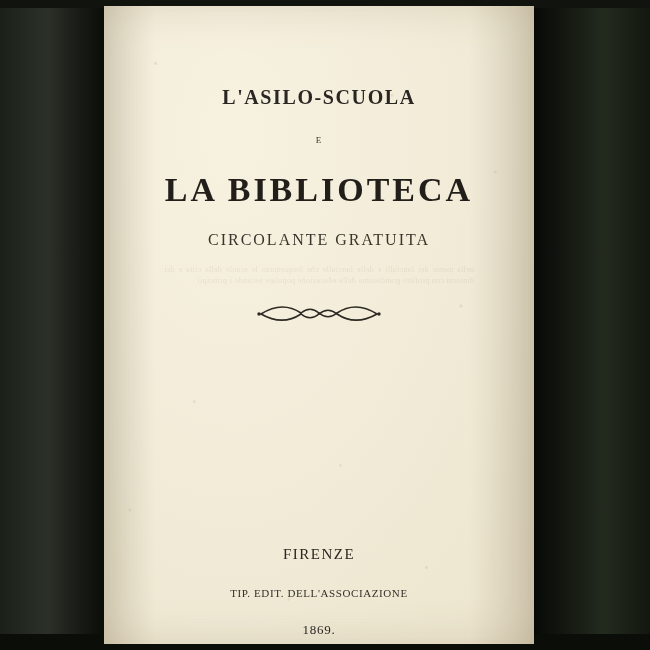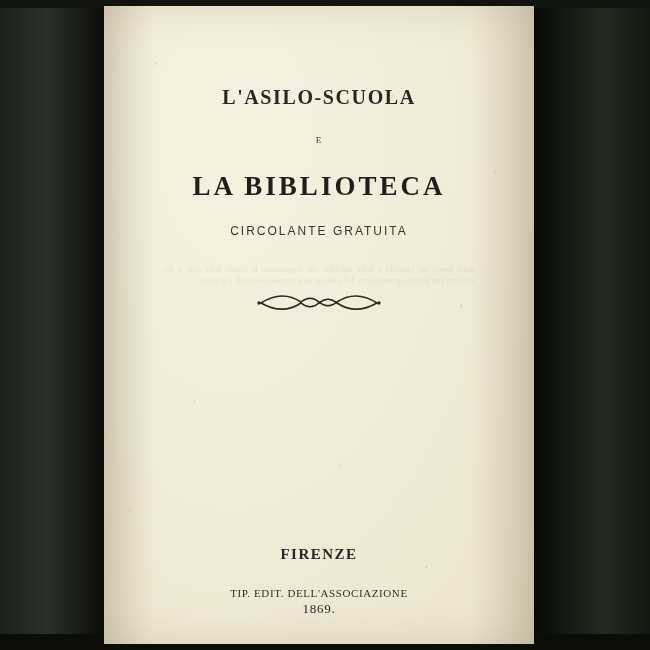--- a/index.html
+++ b/index.html
@@ -127,29 +127,29 @@
   }
   .conjunction {
     margin-top: 26px;
     font-size: 9px;
     letter-spacing: 1px;
     color: #3a352e;
   }
   .title-second {
     margin-top: 26px;
     font-family: "Liberation Serif", serif;
-    font-size: 27px;
+    font-size: 34px;
     font-weight: 700;
     letter-spacing: 3px;
     color: #221f1b;
   }
   .subtitle {
     margin-top: 22px;
-    font-family: Liberation Sans, sans-serif;
-    font-size: 12px;
+    font-family: Liberation Serif, serif;
+    font-size: 16px;
     font-weight: 400;
     letter-spacing: 2px;
     color: #3a352c;
   }
 
   .ornament {
     margin-top: 52px;
     height: 26px;
     display: flex;
     align-items: center;
@@ -158,38 +158,38 @@
   .ornament svg { display: block; }
 
   .imprint {
     position: absolute;
     left: 0;
     right: 0;
     top: 460px;
   }
   .imprint-city {
     font-size: 15px;
-    font-weight: 700;
+    font-weight: 400;
     letter-spacing: 1.5px;
     color: #2a2723;
   }
   .imprint-printer {
     margin-top: 24px;
     font-size: 11px;
     letter-spacing: 0.6px;
     color: #33302a;
   }
   .imprint-address {
     margin-top: 5px;
     font-size: 12px;
     letter-spacing: 0.4px;
     color: #2f2c26;
   }
   .imprint-year {
-    margin-top: 2px;
+    margin-top: 23px;
     font-size: 13px;
     letter-spacing: 0.8px;
     color: #2a2723;
   }
 </style>
 </head>
 <body>
 
 <div class="scan">
 

